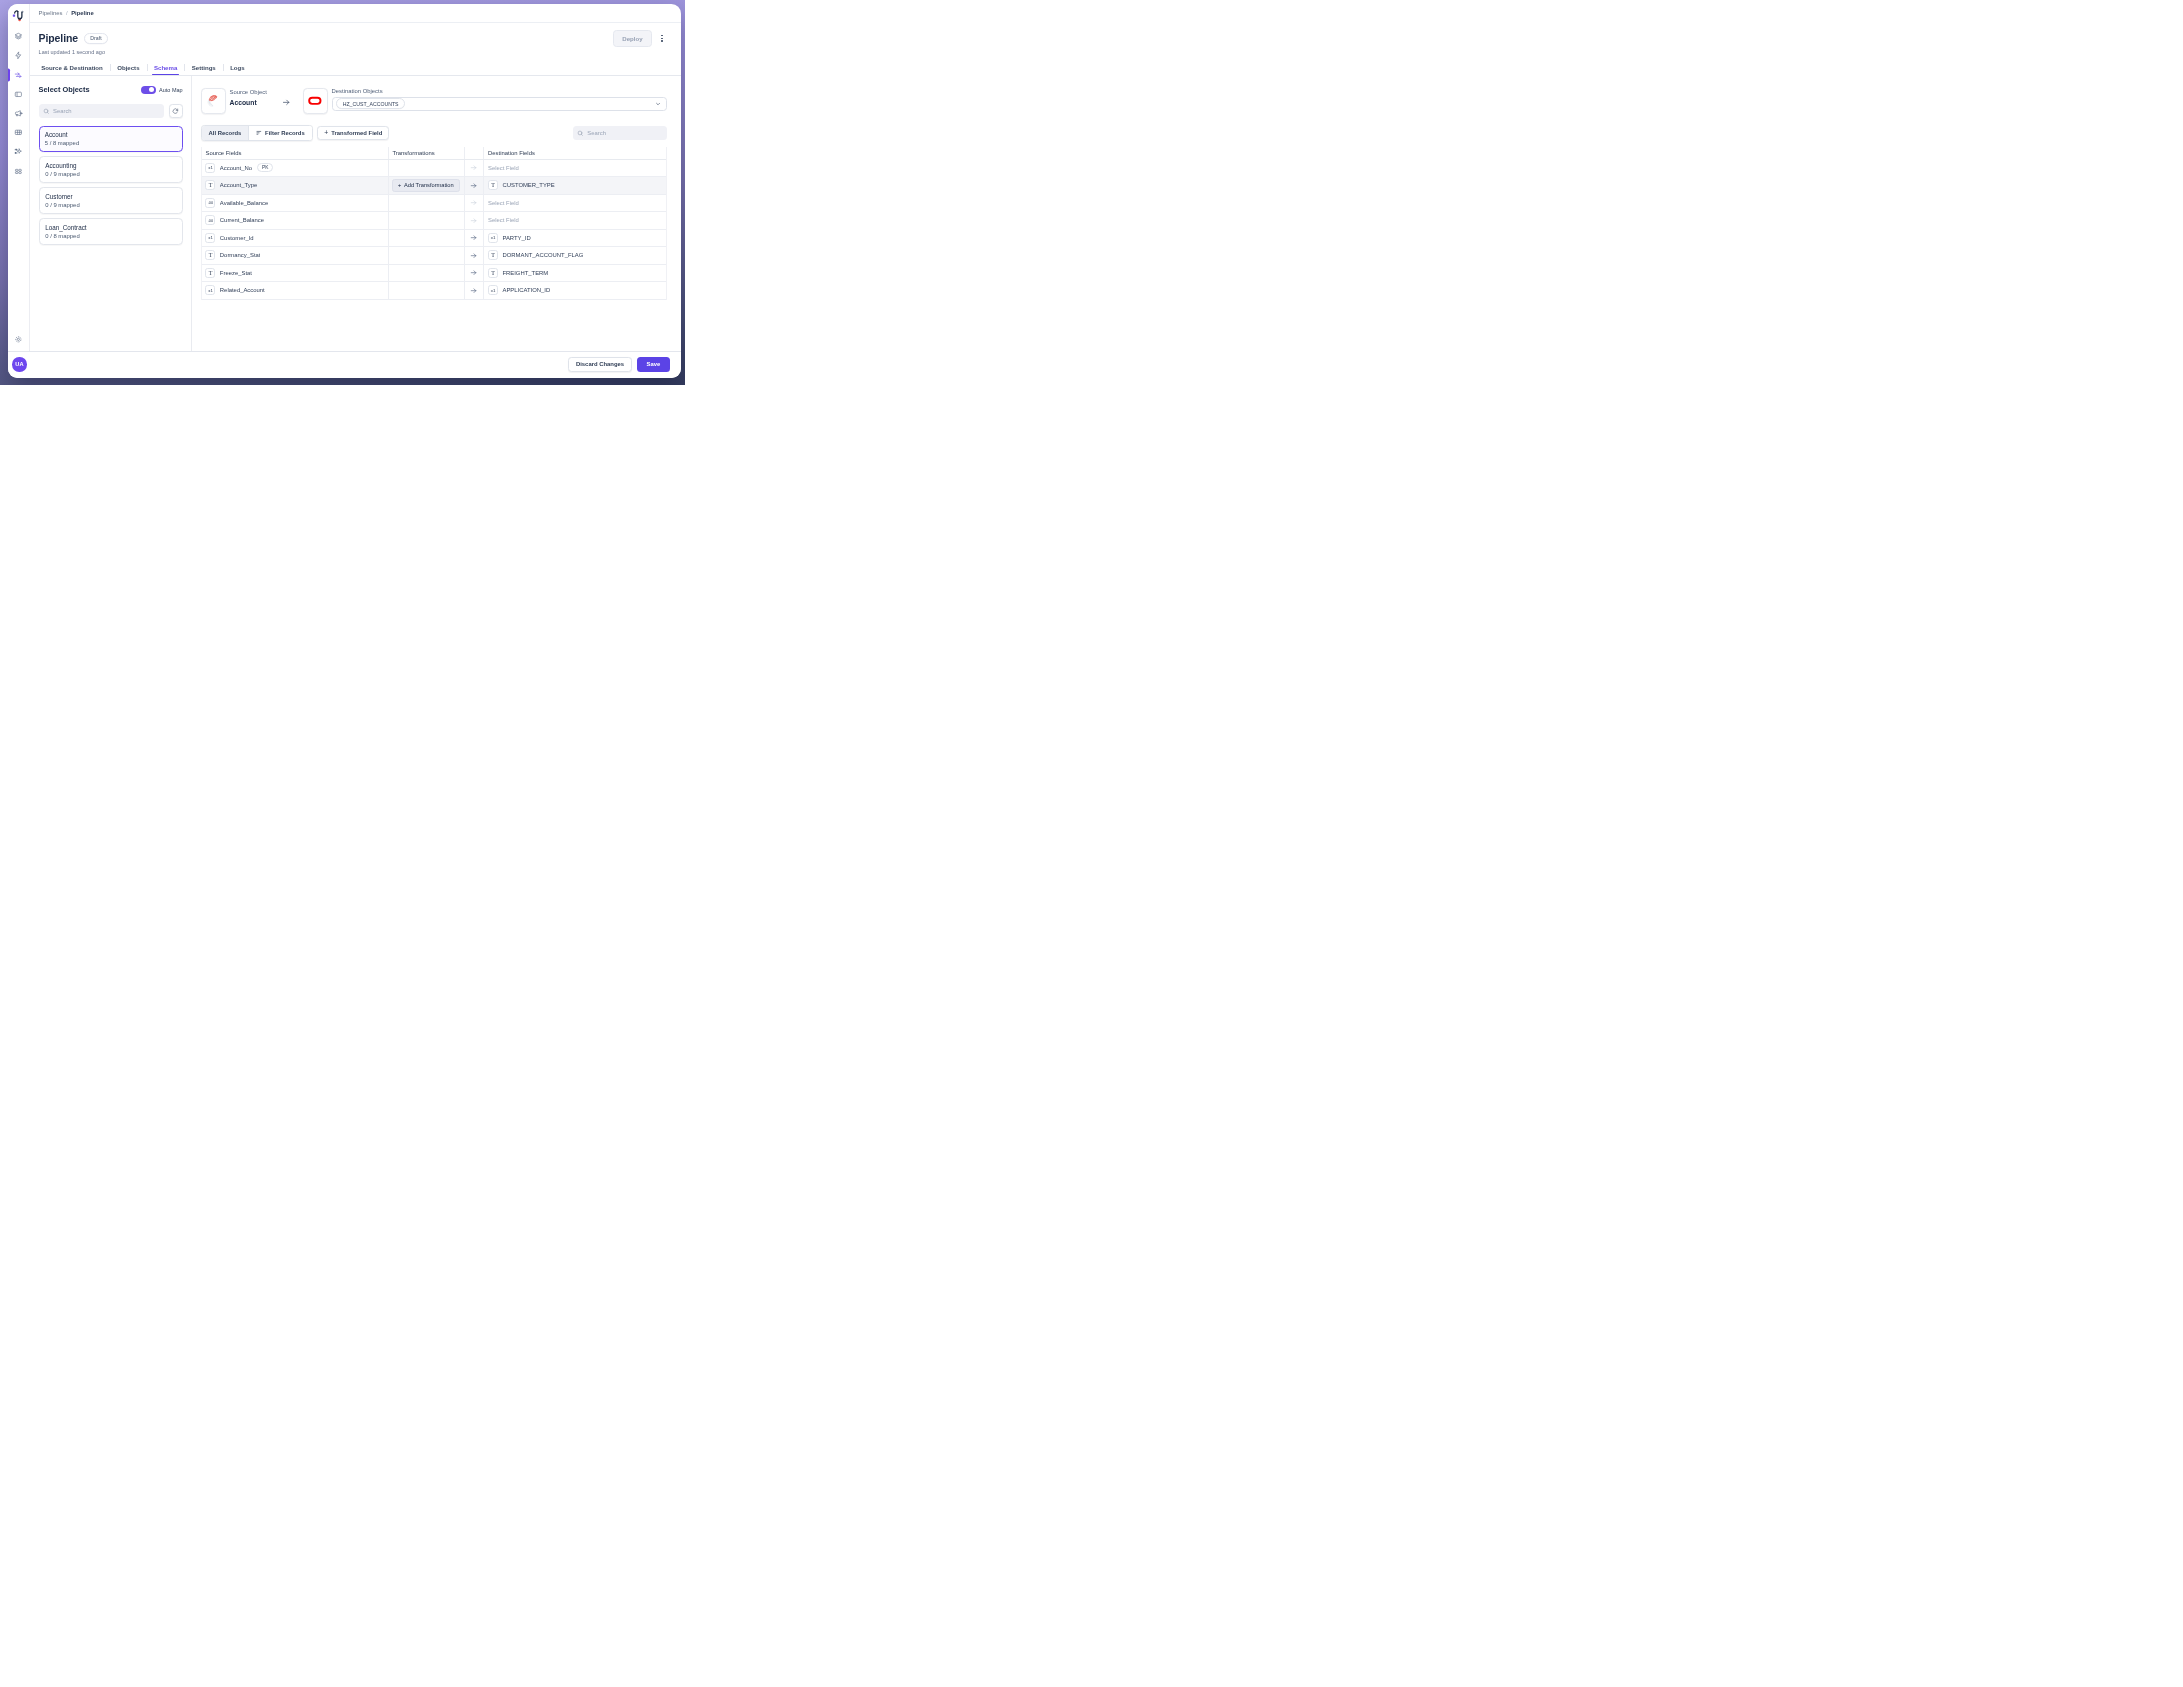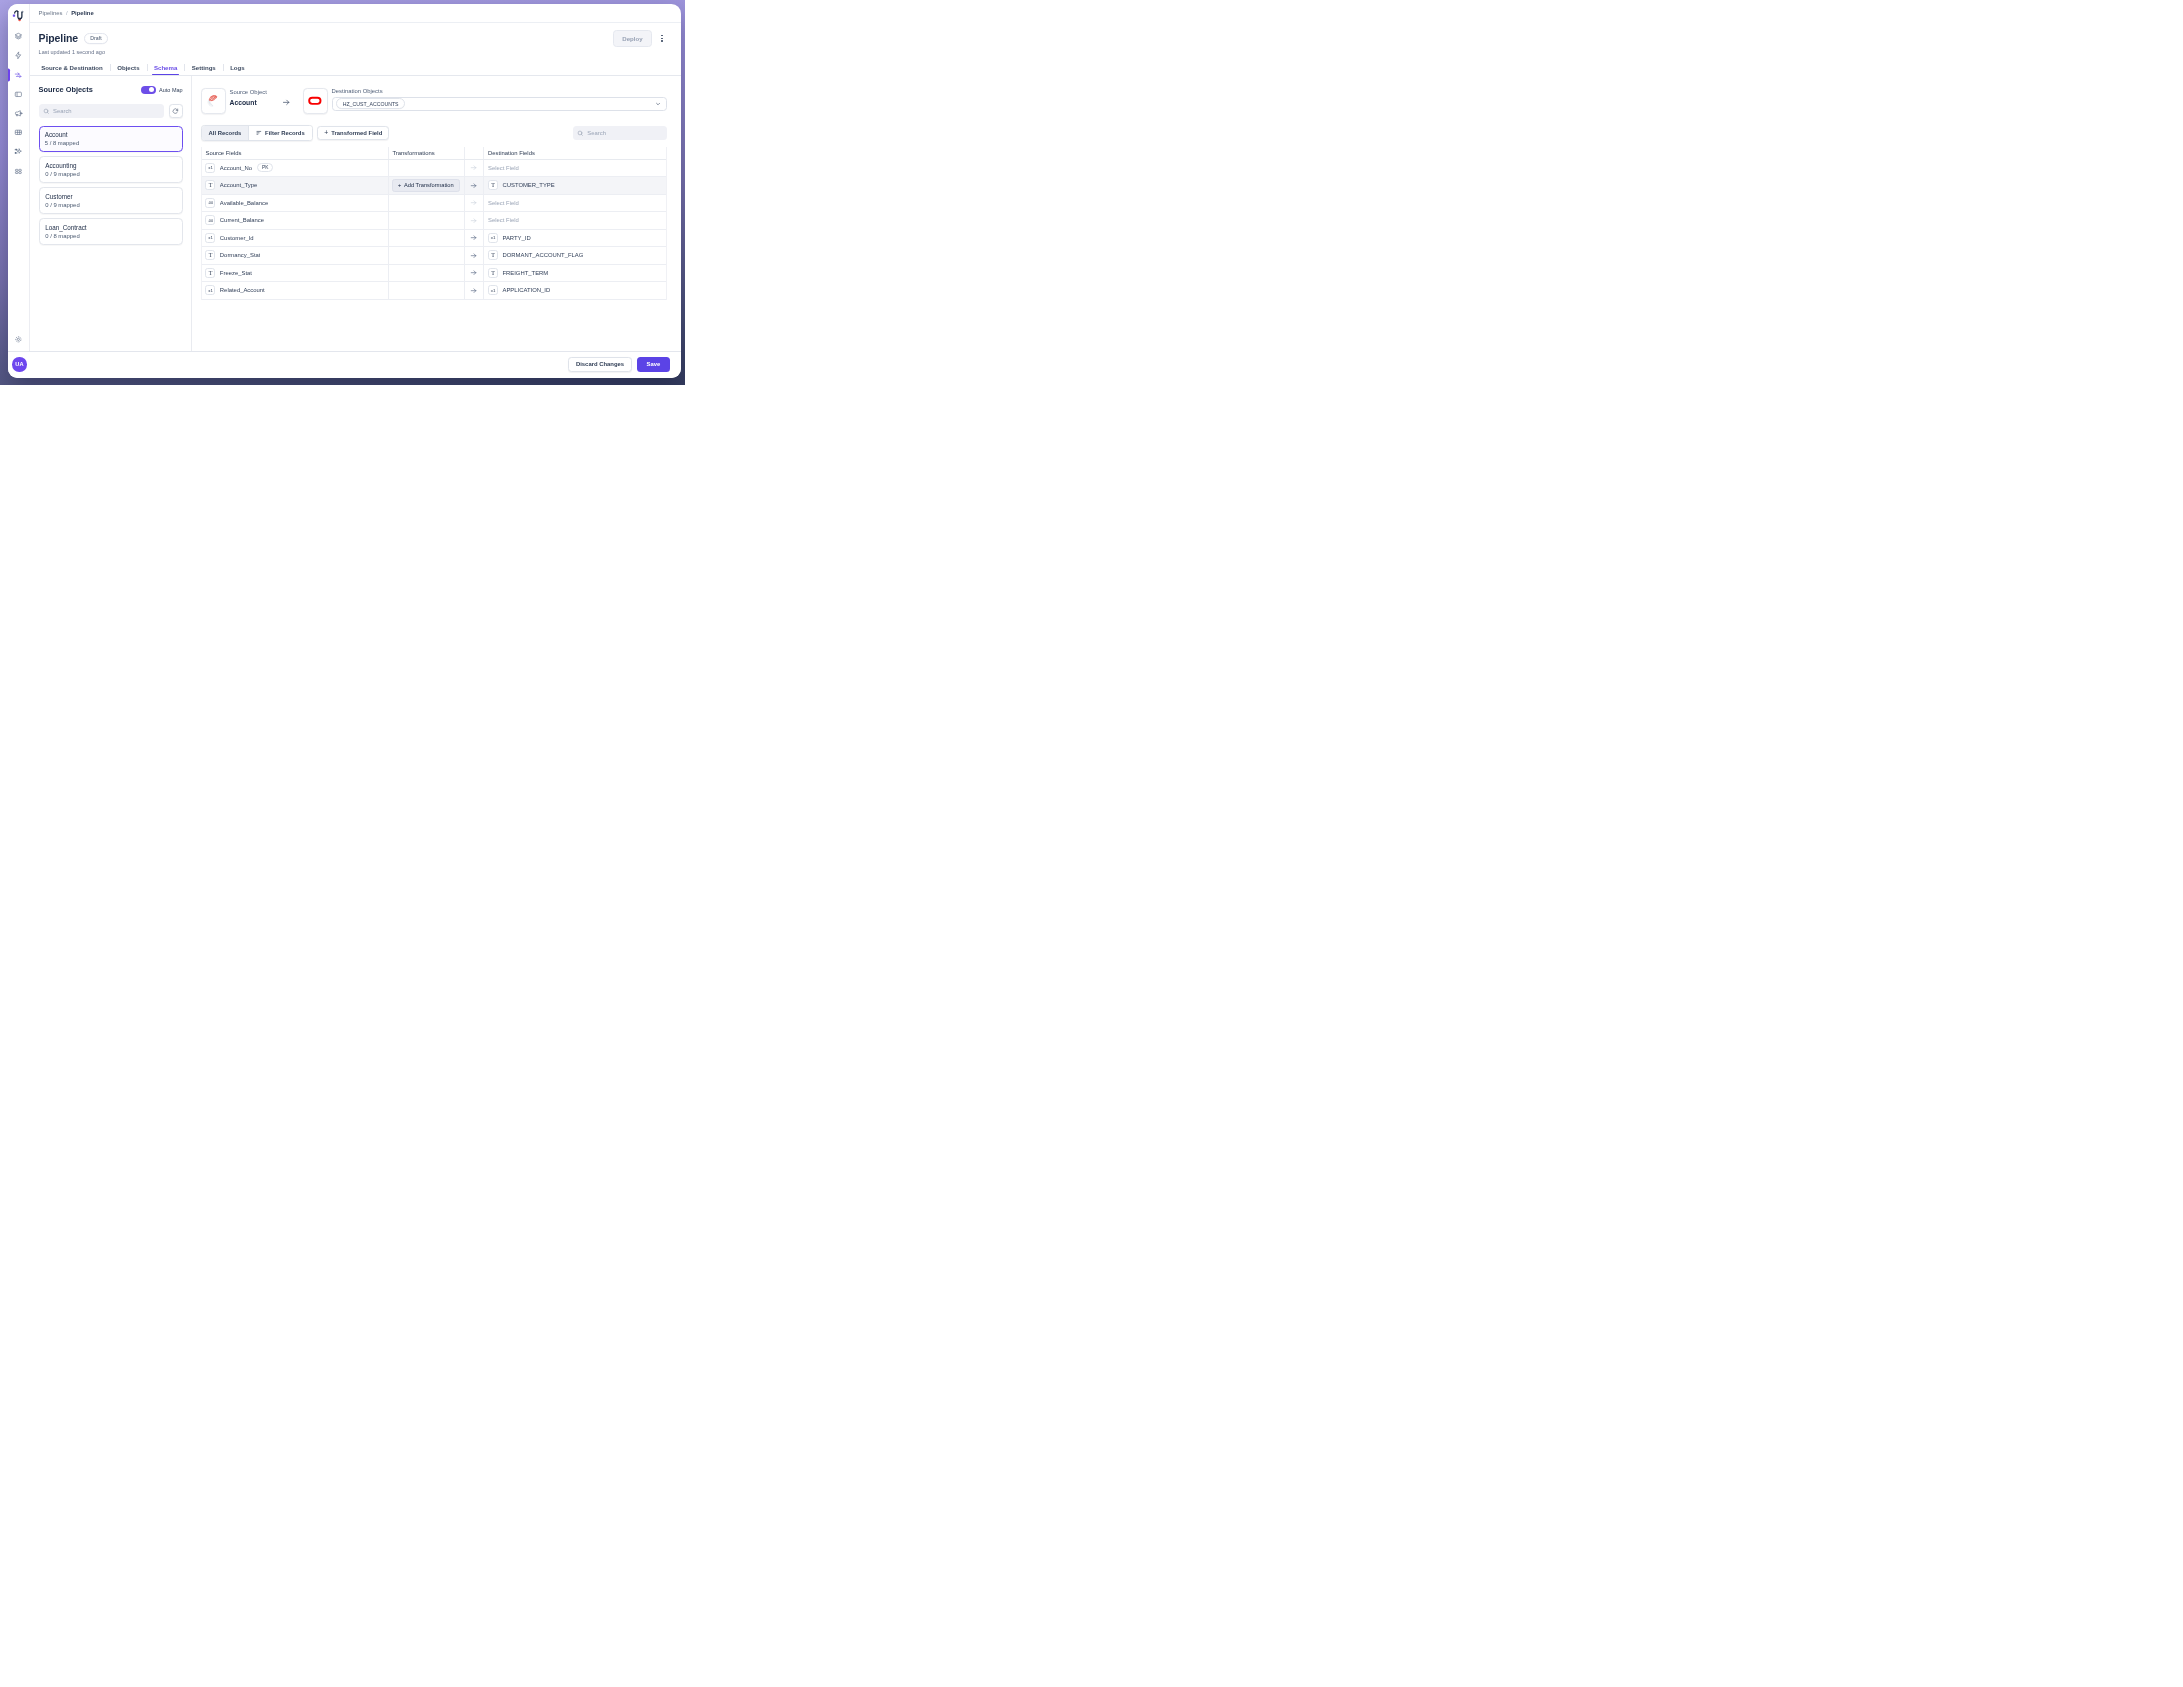--- a/index.html
+++ b/index.html
@@ -284,21 +284,21 @@
             <span class="tab-sep"></span>
             <div class="tab">
               <span class="tab-label">Logs</span>
             </div>
           </div>
 
         <div class="bodyarea">
 
           <div class="left-panel">
             <div class="panel-head">
-              <h2>Source Objects</h2>
+              <h2>Select Objects</h2>
               <div class="automap">
                 <span class="toggle">
                     <span class="knob"></span>
                   </span>
                 <span class="automap-label">Auto Map</span>
               </div>
             </div>
             <div class="search-row">
               <div class="search">
                 <svg viewBox="0 0 24 24" fill="none" stroke="currentColor" stroke-width="2" stroke-linecap="round">

